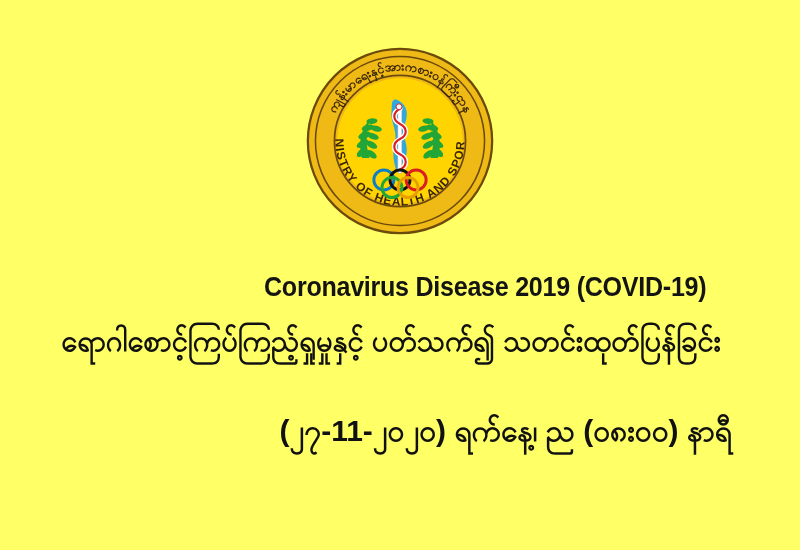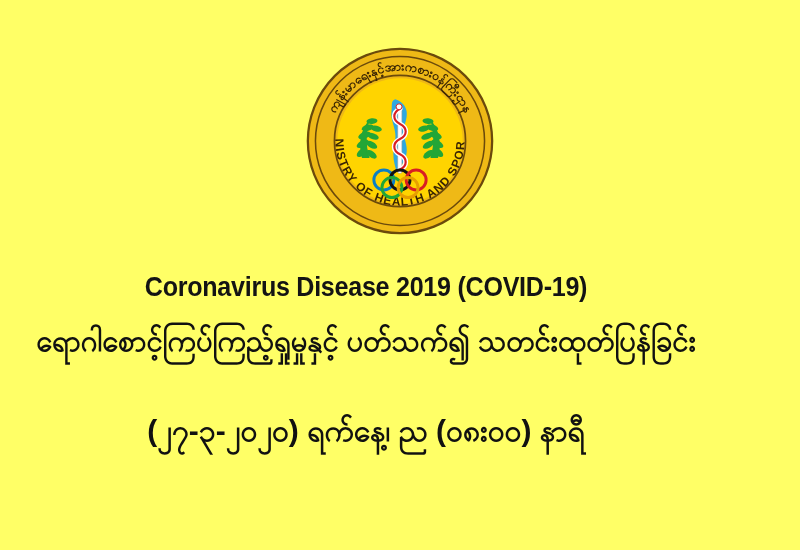--- a/index.html
+++ b/index.html
@@ -31,21 +31,21 @@
     height: 190px;
   }
   #logo-svg { display: block; width: 190px; height: 190px; }
 
   
   #text-block {
     position: absolute;
     left: 0;
     top: 272px;
     width: 732px;
-    text-align: center;
+    text-align: right;
   }
   .title-en {
     font-family: "Liberation Sans Narrow", "Liberation Sans", sans-serif;
     font-weight: bold;
     font-size: 27px;
     letter-spacing: -0.3px;
     color: #141414;
     line-height: 1.15;
     transform: scaleX(0.93);
     white-space: nowrap;
@@ -140,16 +140,16 @@
         <circle cx="117" cy="141" r="10.5" stroke="#D81E23"></circle>
         <circle cx="91.5" cy="149" r="10.5" stroke="#22A637"></circle>
         <circle cx="108.5" cy="149" r="10.5" stroke="#E8A000"></circle>
       </g>
     </svg>
   </div>
 
   <div id="text-block">
     <div class="title-en">Coronavirus Disease 2019 (COVID-19)</div>
     <div class="title-mm">ရောဂါစောင့်ကြပ်ကြည့်ရှုမှုနှင့် ပတ်သက်၍ သတင်းထုတ်ပြန်ခြင်း</div>
-    <div class="date-mm">(၂၇-၃-၂၀၂၀) ရက်နေ့၊ ည (၀၈း၀၀) နာရီ</div>
+    <div class="date-mm">(၂၇-11-၂၀၂၀) ရက်နေ့၊ ည (၀၈း၀၀) နာရီ</div>
   </div>
 
 </div>
 
 </body></html>

